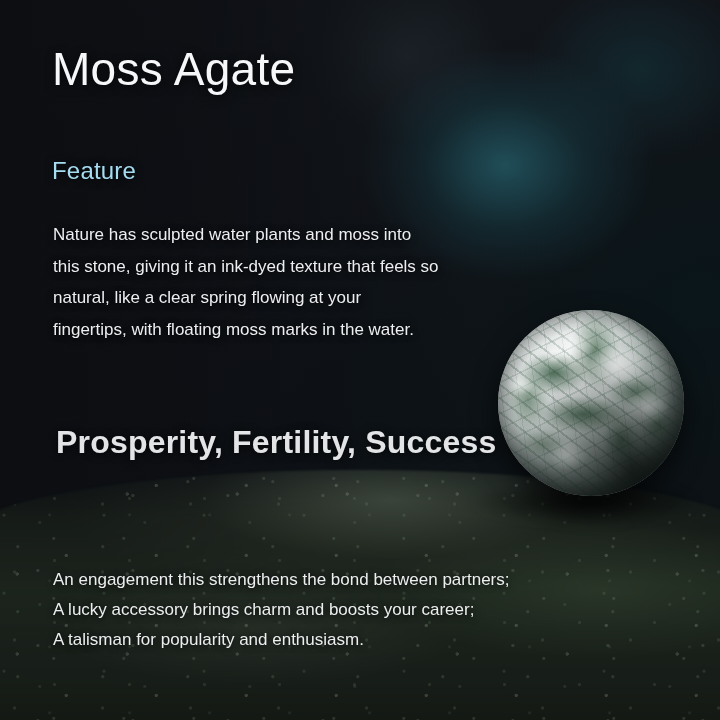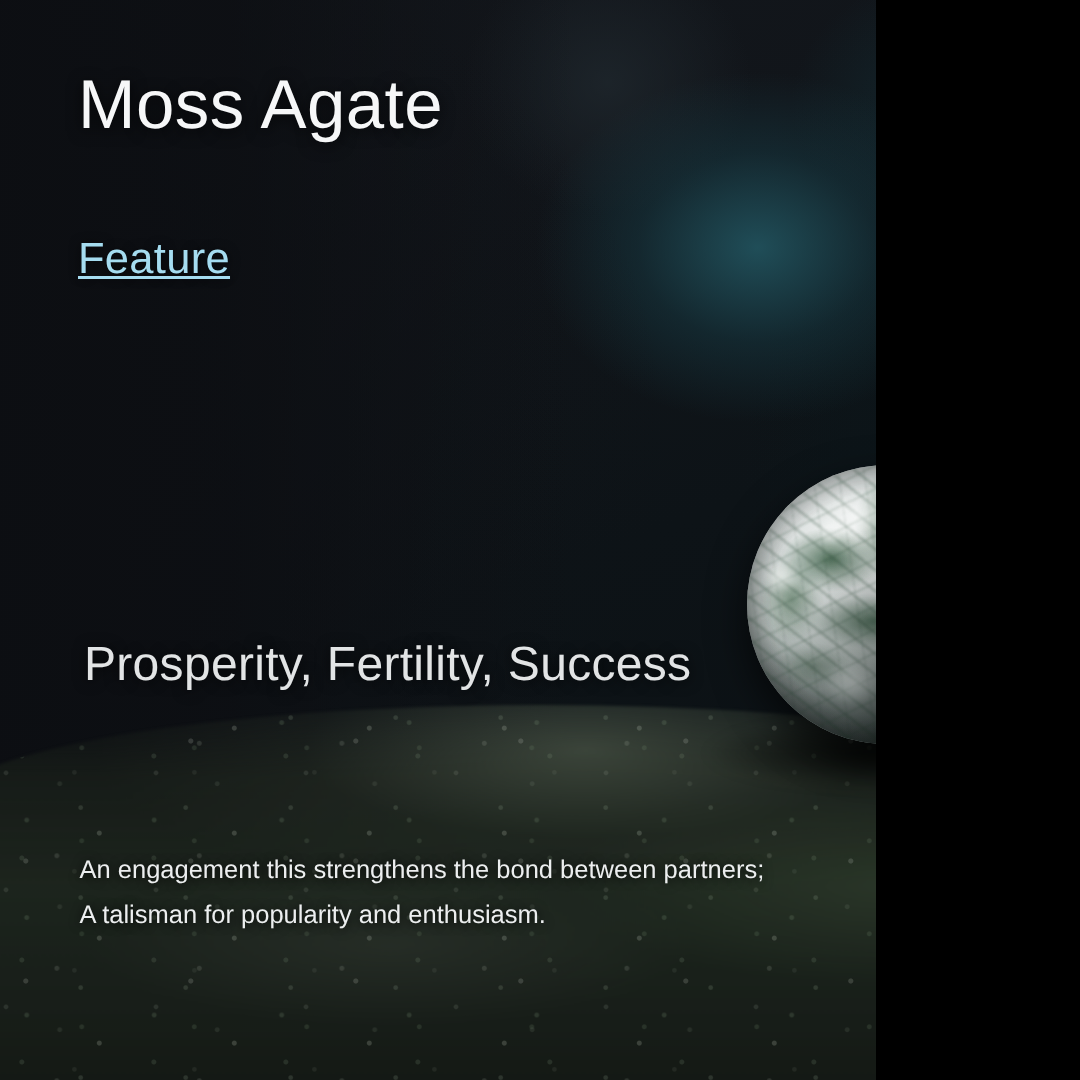--- a/index.html
+++ b/index.html
@@ -2,21 +2,21 @@
 <html><head>
 <meta charset="utf-8">
 <style>
   html, body {
     margin: 0;
     padding: 0;
     background: #000;
   }
   .canvas {
     position: relative;
-    width: 584px;
+    width: 720px;
     height: 720px;
     overflow: hidden;
     background: #0c4a6e;
     font-family: "Liberation Sans", sans-serif;
     -webkit-font-smoothing: antialiased;
   }
 
   
   .bg-base {
     position: absolute;
@@ -167,27 +167,26 @@
     font-size: 46px;
     font-weight: 300;
     letter-spacing: 0.3px;
     color: #f6f7f8;
     text-shadow: 0 2px 10px rgba(0,0,0,0.75);
     white-space: nowrap;
   }
   .heading {
     position: absolute;
     left: 52px;
-    font-size: 29px;
+    font-size: 24px;
     font-weight: 400;
     letter-spacing: 0.2px;
     color: #a5dcf0;
     text-shadow: 0 1px 8px rgba(0,0,0,0.7);
     white-space: nowrap;
-    text-decoration: underline;
   }
   .heading-feature { top: 157px; }
   .heading-label   { top: 377px; }
   .heading-usage   { top: 507px; }
 
   .para {
     position: absolute;
     left: 53px;
     color: #eceeef;
     font-size: 17px;
@@ -196,21 +195,21 @@
   }
   .para-feature { top: 219px; line-height: 31.5px; }
   .para-usage   { top: 565px; line-height: 30px; }
   .para div { white-space: nowrap; }
 
   .label-value {
     position: absolute;
     left: 56px;
     top: 424px;
     font-size: 32px;
-    font-weight: 400;
+    font-weight: 700;
     letter-spacing: 0.2px;
     color: #e2e4e5;
     text-shadow: 0 1px 9px rgba(0,0,0,0.8);
     white-space: nowrap;
   }
 </style>
 </head>
 <body>
 
 <div class="canvas">
@@ -227,22 +226,29 @@
     <div class="sphere-white"></div>
     <div class="sphere-gloss"></div>
     <div class="sphere-shade"></div>
   </div>
 
   <div class="content">
 
     <div class="title">Moss Agate</div>
 
     <div class="heading heading-feature">Feature</div>
+    <div class="para para-feature">
+      <div>Nature has sculpted water plants and moss into</div>
+      <div>this stone, giving it an ink-dyed texture that feels so</div>
+      <div>natural, like a clear spring flowing at your</div>
+      <div>fingertips, with floating moss marks in the water.</div>
+    </div>
 
     <div class="label-value">Prosperity, Fertility, Success</div>
 
     <div class="para para-usage">
       <div>An engagement this strengthens the bond between partners;</div>
+      <div>A lucky accessory brings charm and boosts your career;</div>
       <div>A talisman for popularity and enthusiasm.</div>
     </div>
 
   </div>
 </div>
 
 </body></html>

